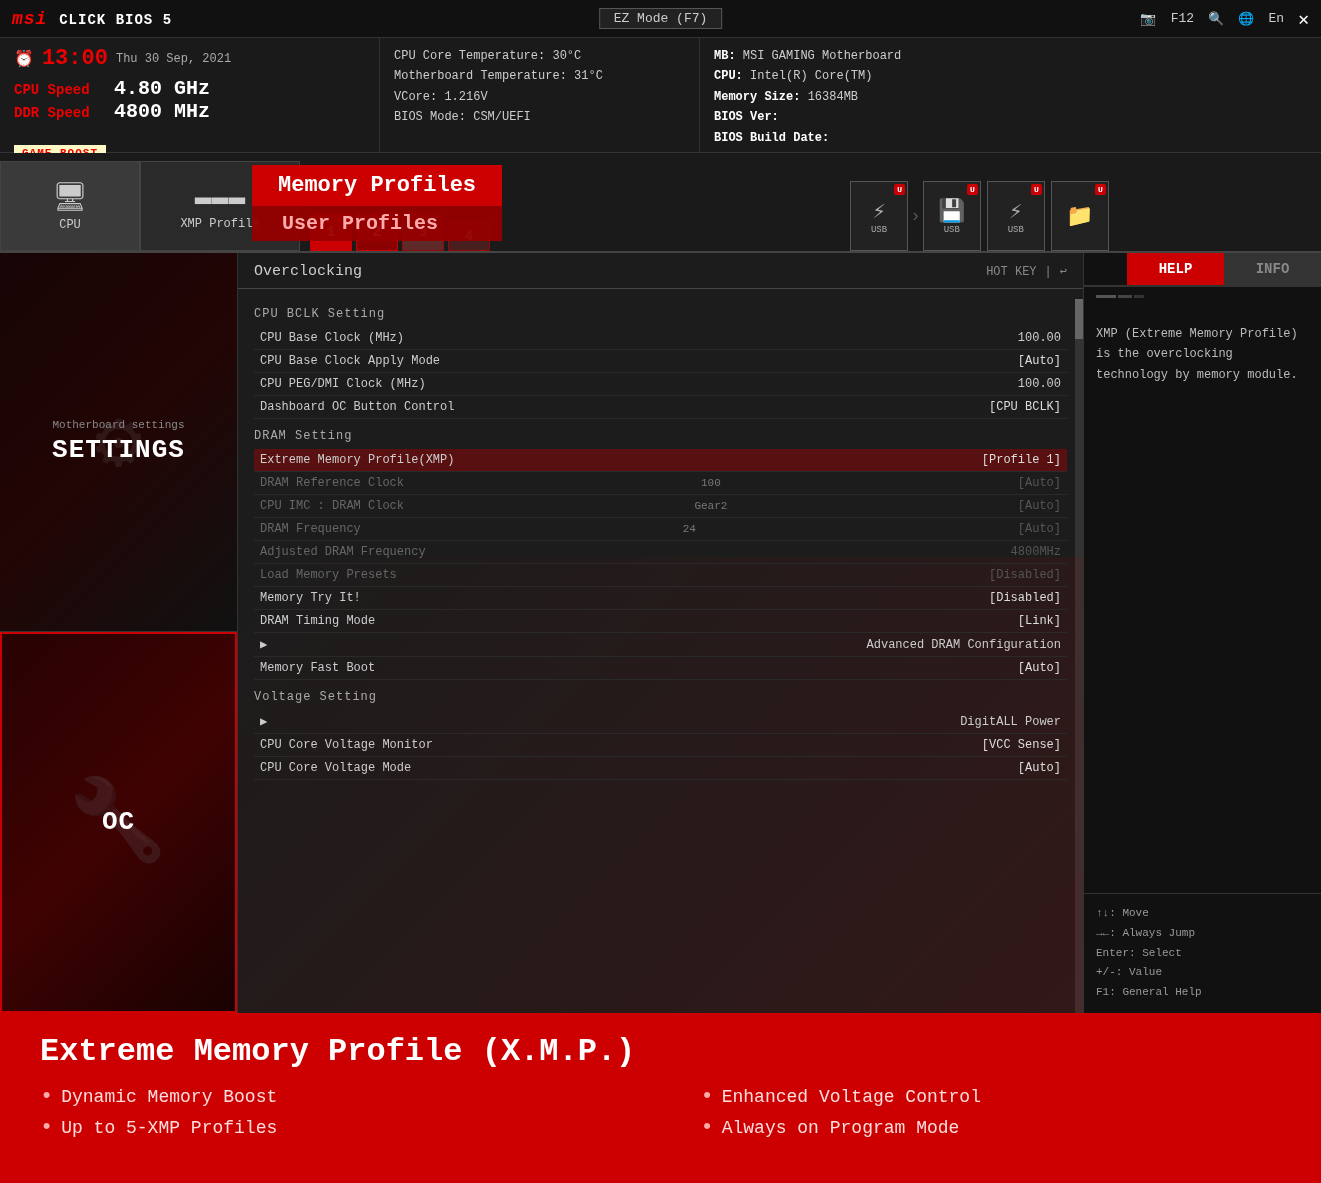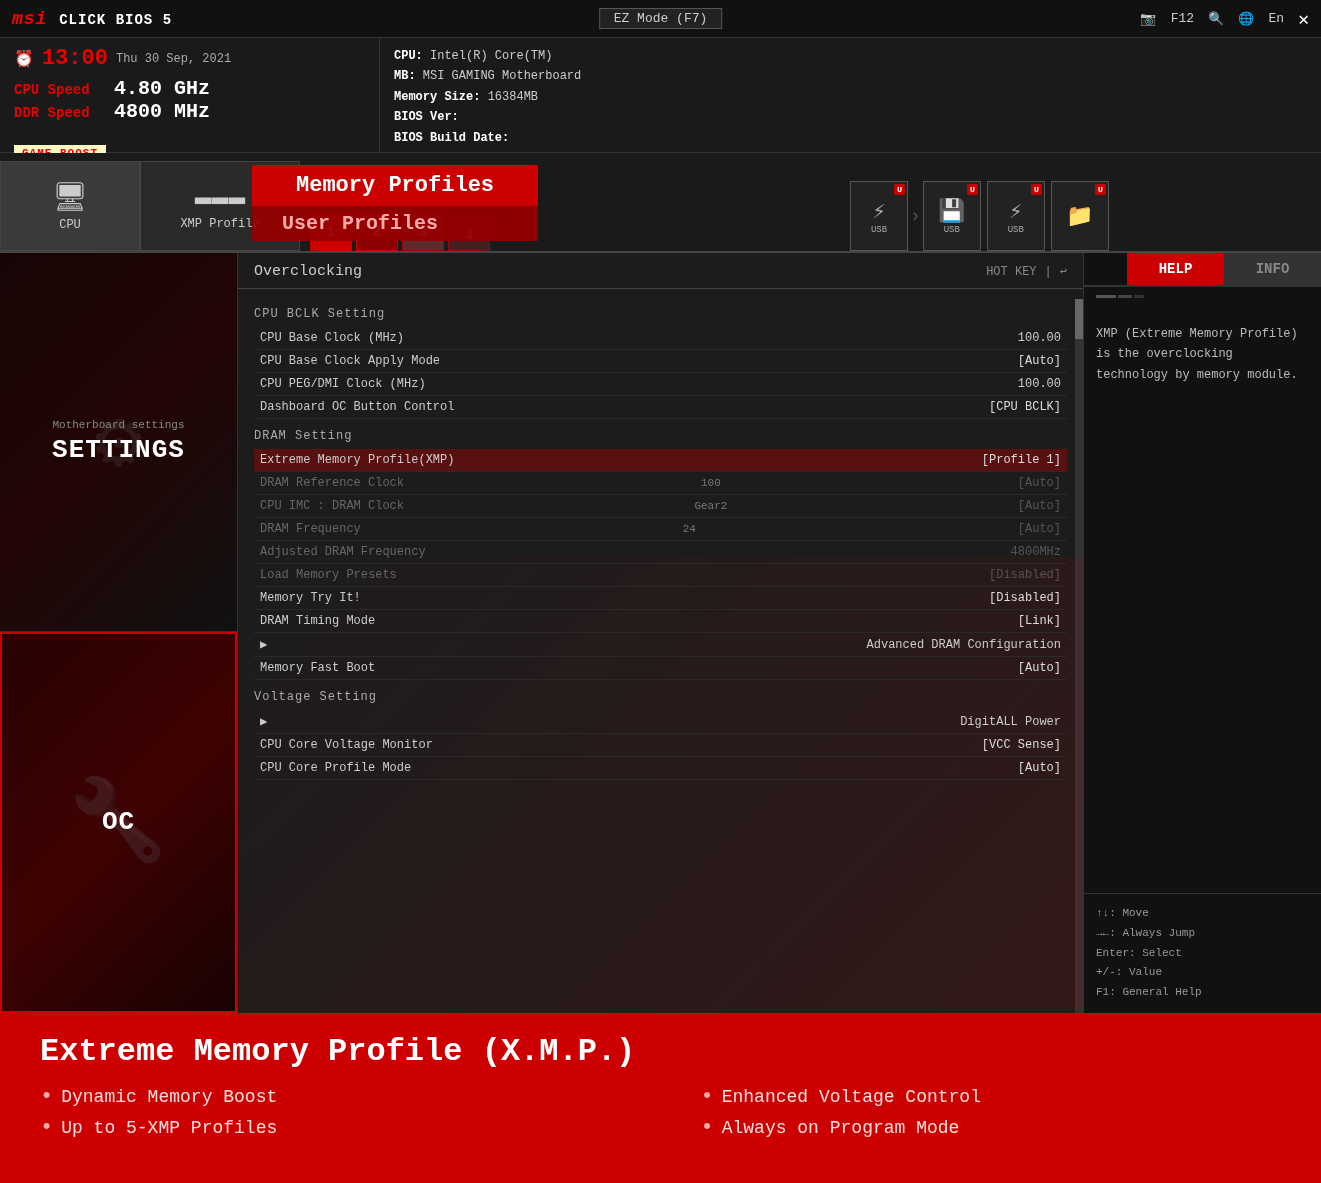--- a/index.html
+++ b/index.html
@@ -167,21 +167,21 @@
       left: 252px;
       top: 12px;
       background: rgba(100,0,0,0.85);
       z-index: 10;
     }
     .profile-memory {
       background: #cc0000;
       color: white;
       font-size: 22px;
       font-weight: bold;
-      padding: 8px 44px;
+      padding: 8px 26px;
       display: block;
     }
     .profile-user {
       background: rgba(180,0,0,0.6);
       color: #ffaaaa;
       font-size: 20px;
       font-weight: bold;
       padding: 6px 30px;
       display: block;
     }
@@ -446,23 +446,29 @@
         <span class="speed-label">CPU Speed</span>
         <span class="speed-val">4.80 GHz</span>
       </div>
       <div class="speed-row">
         <span class="speed-label">DDR Speed</span>
         <span class="speed-val">4800 MHz</span>
       </div>
     </div>
     <div class="game-boost-bar">GAME BOOST</div>
   </div>
+  <div class="status-mid">
+    <div>CPU Core Temperature: 30°C</div>
+    <div>Motherboard Temperature: 31°C</div>
+    <div>VCore: 1.216V</div>
+    <div>BIOS Mode: CSM/UEFI</div>
+  </div>
   <div class="status-right">
+    <div><strong>MB: </strong><span>MSI GAMING Motherboard</span></div>
     <div><strong>CPU: </strong><span>Intel(R) Core(TM)</span></div>
-    <div><strong>MB: </strong><span>MSI GAMING Motherboard</span></div>
     <div><strong>Memory Size: </strong><span>16384MB</span></div>
     <div><strong>BIOS Ver: </strong></div>
     <div><strong>BIOS Build Date: </strong></div>
   </div>
 </div>
 
 <div class="nav-tabs">
 
   <div class="nav-tab">
     <span class="tab-icon">🖥</span>
@@ -611,21 +617,21 @@
       <div class="section-title">Voltage Setting</div>
       <div class="setting-row">
         <span class="arrow-prefix">▶</span>
         <span class="setting-name">DigitALL Power</span>
       </div>
       <div class="setting-row">
         <span class="setting-name">CPU Core Voltage Monitor</span>
         <span class="setting-val bracket">[VCC Sense]</span>
       </div>
       <div class="setting-row">
-        <span class="setting-name">CPU Core Profile Mode</span>
+        <span class="setting-name">CPU Core Voltage Mode</span>
         <span class="setting-val bracket">[Auto]</span>
       </div>
     </div>
 
     <div class="scrollbar-track">
       <div class="scrollbar-thumb"></div>
     </div>
   </div>
 
   <div class="right-panel">

